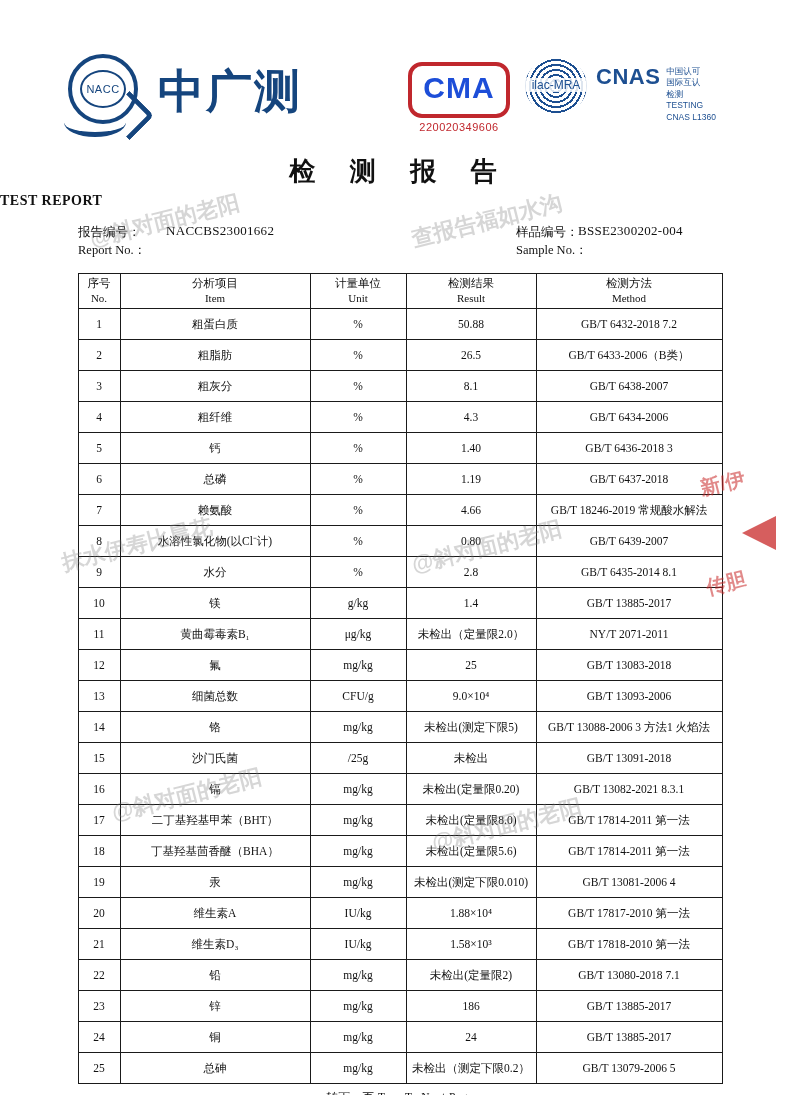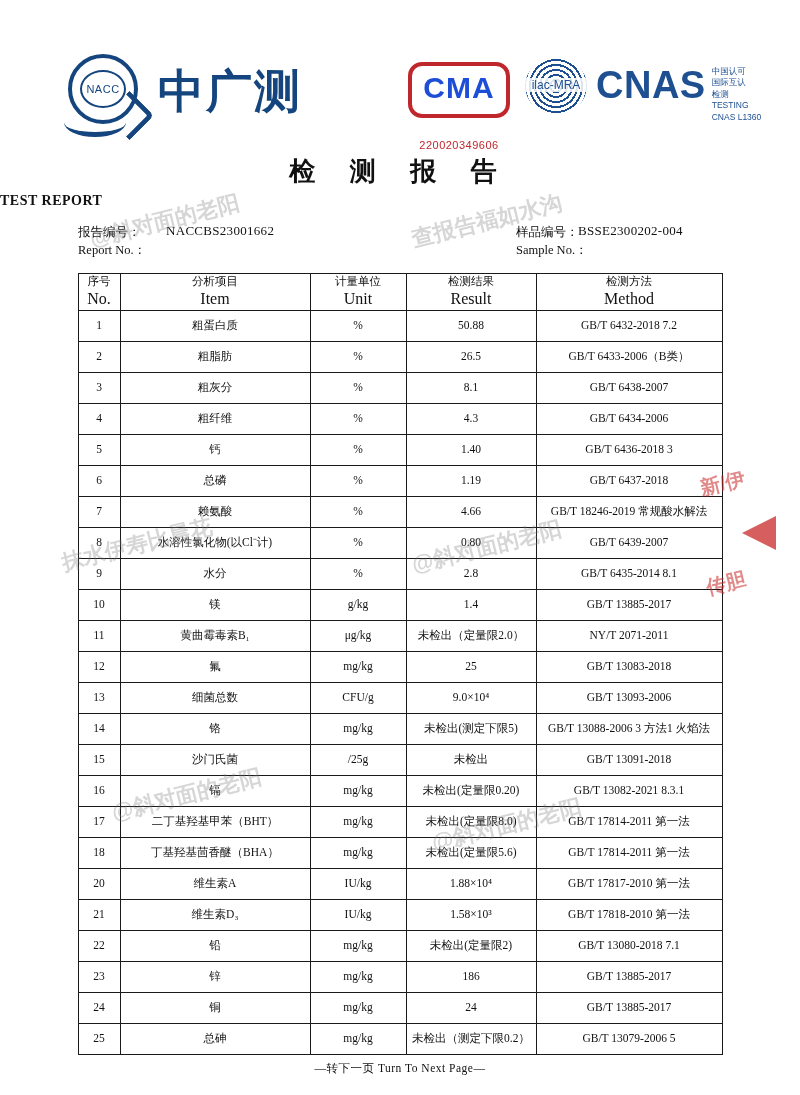--- a/index.html
+++ b/index.html
@@ -101,21 +101,21 @@
     font-size: 30px;
     font-weight: bold;
     color: #1d4ed8;
     line-height: 44px;
     letter-spacing: 1px;
   }
   .cma-num {
     font-family: "Liberation Sans", sans-serif;
     font-size: 11px;
     color: #c0272d;
-    margin-top: 21px;
+    margin-top: 3px;
     letter-spacing: 0.5px;
   }
 
   .ilac-logo {
     position: absolute;
     left: 518px;
     top: 58px;
     width: 76px;
     text-align: center;
   }
@@ -139,21 +139,21 @@
 
   .cnas-logo {
     position: absolute;
     left: 596px;
     top: 66px;
     display: flex;
     align-items: flex-start;
   }
   .cnas-text {
     font-family: "Liberation Sans", sans-serif;
-    font-size: 38px;
+    font-size: 22px;
     font-weight: bold;
     color: #1d4f91;
     letter-spacing: 0.5px;
     line-height: 1;
   }
   .cnas-side {
     margin-left: 6px;
     font-family: "Liberation Sans", sans-serif;
     font-size: 8.5px;
     color: #1d4f91;
@@ -216,21 +216,21 @@
     font-size: 11.5px;
     padding: 0;
     height: 30px;
     line-height: 1.3;
   }
   table.report th {
     font-weight: normal;
     height: 34px;
   }
   .th-cn { display: block; font-size: 11.5px; }
-  .th-en { display: block; font-size: 16px; }
+  .th-en { display: block; font-size: 11px; }
   col.c-no    { width: 42px; }
   col.c-item  { width: 190px; }
   col.c-unit  { width: 96px; }
   col.c-res   { width: 130px; }
   col.c-meth  { width: 186px; }
   .cell-item { font-size: 12px; }
   .cell-res  { font-size: 11.5px; }
   .cell-meth { font-size: 11.5px; }
 
   
@@ -477,20 +477,27 @@
         <td class="cell-meth">GB/T 17814-2011 第一法</td>
       </tr>
       <tr>
         <td class="">18</td>
         <td class="cell-item">丁基羟基茴香醚（BHA）</td>
         <td class="">mg/kg</td>
         <td class="cell-res">未检出(定量限5.6)</td>
         <td class="cell-meth">GB/T 17814-2011 第一法</td>
       </tr>
       <tr>
+        <td class="">19</td>
+        <td class="cell-item">汞</td>
+        <td class="">mg/kg</td>
+        <td class="cell-res">未检出(测定下限0.010)</td>
+        <td class="cell-meth">GB/T 13081-2006 4</td>
+      </tr>
+      <tr>
         <td class="">20</td>
         <td class="cell-item">维生素A</td>
         <td class="">IU/kg</td>
         <td class="cell-res">1.88×10⁴</td>
         <td class="cell-meth">GB/T 17817-2010 第一法</td>
       </tr>
       <tr>
         <td class="">21</td>
         <td class="cell-item">维生素D₃</td>
         <td class="">IU/kg</td>

